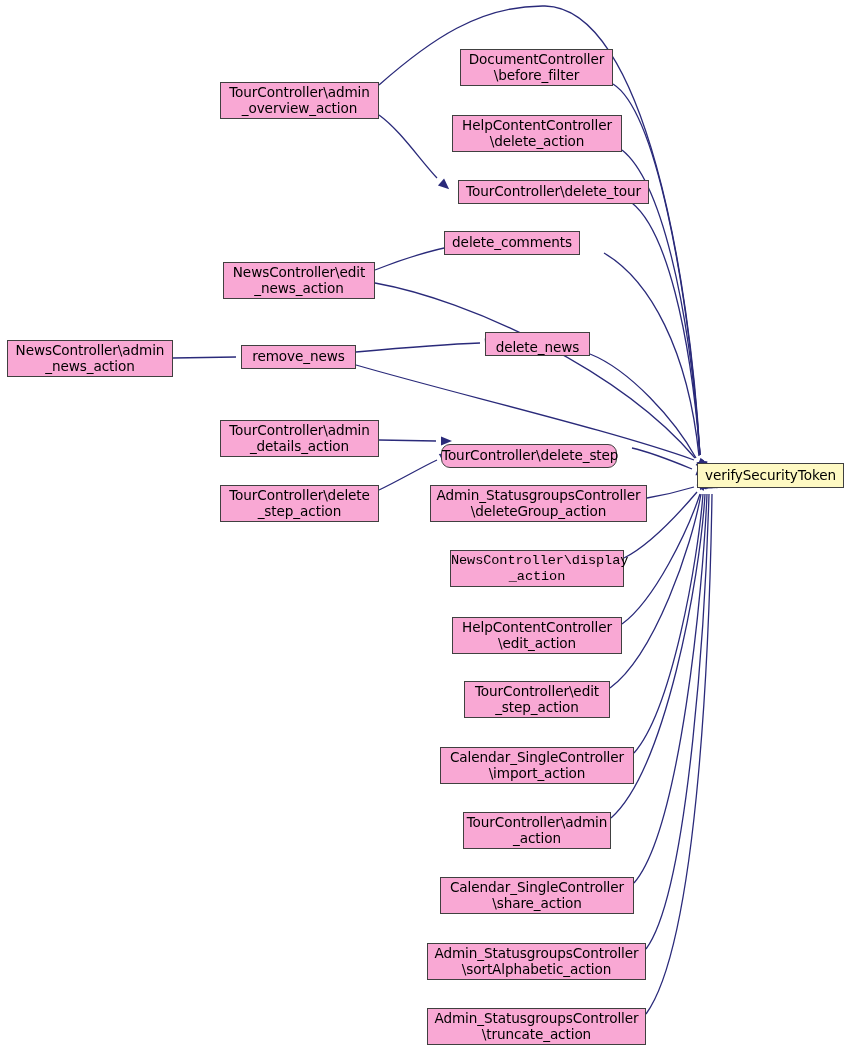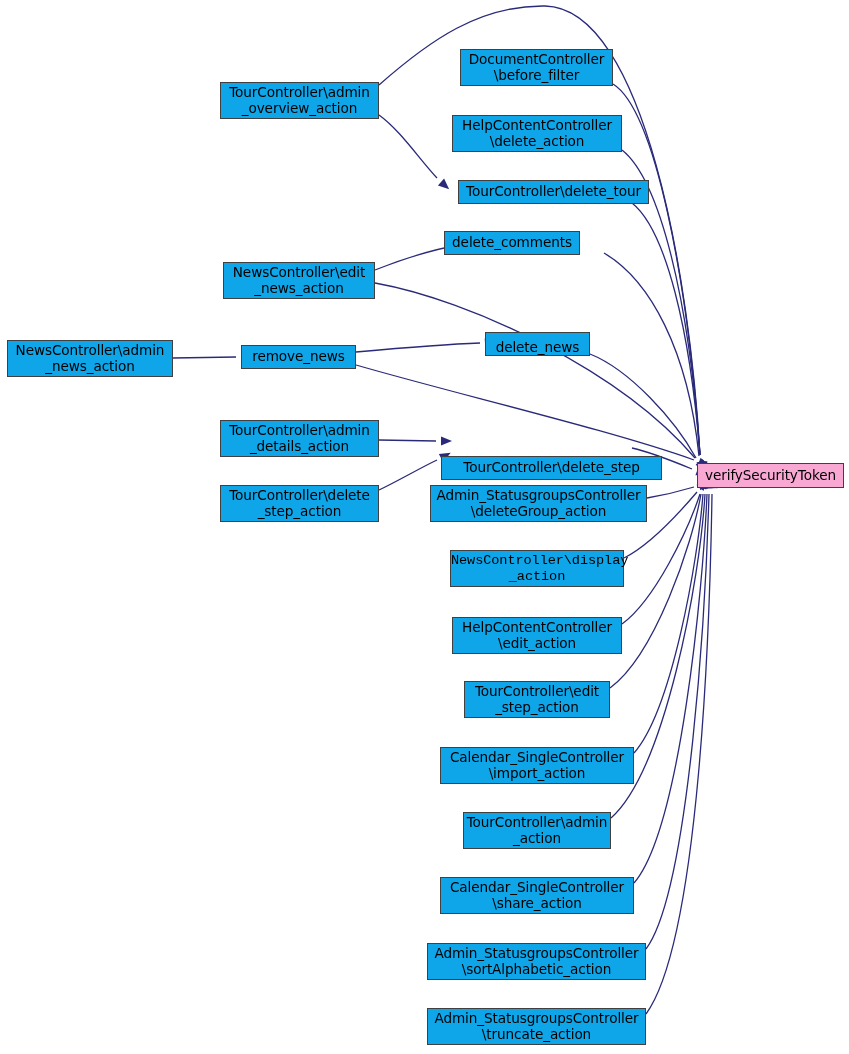--- a/index.html
+++ b/index.html
@@ -20,34 +20,34 @@
     left: 0;
     top: 0;
     width: 849px;
     height: 1054px;
     pointer-events: none;
   }
   .node {
     position: absolute;
     box-sizing: border-box;
     border: 1px solid #404040;
-    background: #0ea5e9;
+    background: #f9a8d4;
     display: flex;
     align-items: center;
     justify-content: center;
     text-align: center;
     font-size: 13.6px;
     line-height: 15.5px;
     color: #000000;
     white-space: pre;
     letter-spacing: -0.1px;
     z-index: 2;
   }
   .node.target {
-    background: #f9a8d4;
+    background: #fef9c3;
     border-color: #404040;
   }
   .node-label {
     display: block;
     width: 100%;
   }
 </style>
 </head>
 <body>
 
@@ -114,21 +114,21 @@
       <div class="node" style="left: 223px; top: 262px; width: 152px; height: 37px; justify-content: flex-end;"><span class="node-label">NewsController\edit
 _news_action</span></div>
       <div class="node" style="left: 7px; top: 340px; width: 166px; height: 37px;"><span class="node-label">NewsController\admin
 _news_action</span></div>
       <div class="node" style="left: 241px; top: 345px; width: 115px; height: 24px;"><span class="node-label">remove_news</span></div>
       <div class="node" style="left: 485px; top: 332px; width: 105px; height: 24px; align-items: flex-end;"><span class="node-label">delete_news</span></div>
       <div class="node" style="left: 220px; top: 420px; width: 159px; height: 37px;"><span class="node-label">TourController\admin
 _details_action</span></div>
       <div class="node" style="left: 220px; top: 485px; width: 159px; height: 37px;"><span class="node-label">TourController\delete
 _step_action</span></div>
-      <div class="node" style="left: 441px; top: 456px; width: 221px; height: 24px;"><span class="node-label">TourController\delete_step</span></div>
+      <div class="node" style="left: 441px; top: 444px; width: 176px; height: 24px; border-radius: 9px;"><span class="node-label">TourController\delete_step</span></div>
       <div class="node" style="left: 430px; top: 485px; width: 217px; height: 37px;"><span class="node-label">Admin_StatusgroupsController
 \deleteGroup_action</span></div>
       <div class="node" style="left: 450px; top: 550px; width: 174px; height: 37px; font-family: Liberation Mono, monospace;"><span class="node-label">NewsController\display
 _action</span></div>
       <div class="node" style="left: 452px; top: 617px; width: 170px; height: 37px;"><span class="node-label">HelpContentController
 \edit_action</span></div>
       <div class="node" style="left: 464px; top: 681px; width: 146px; height: 37px;"><span class="node-label">TourController\edit
 _step_action</span></div>
       <div class="node" style="left: 440px; top: 747px; width: 194px; height: 37px;"><span class="node-label">Calendar_SingleController
 \import_action</span></div>

